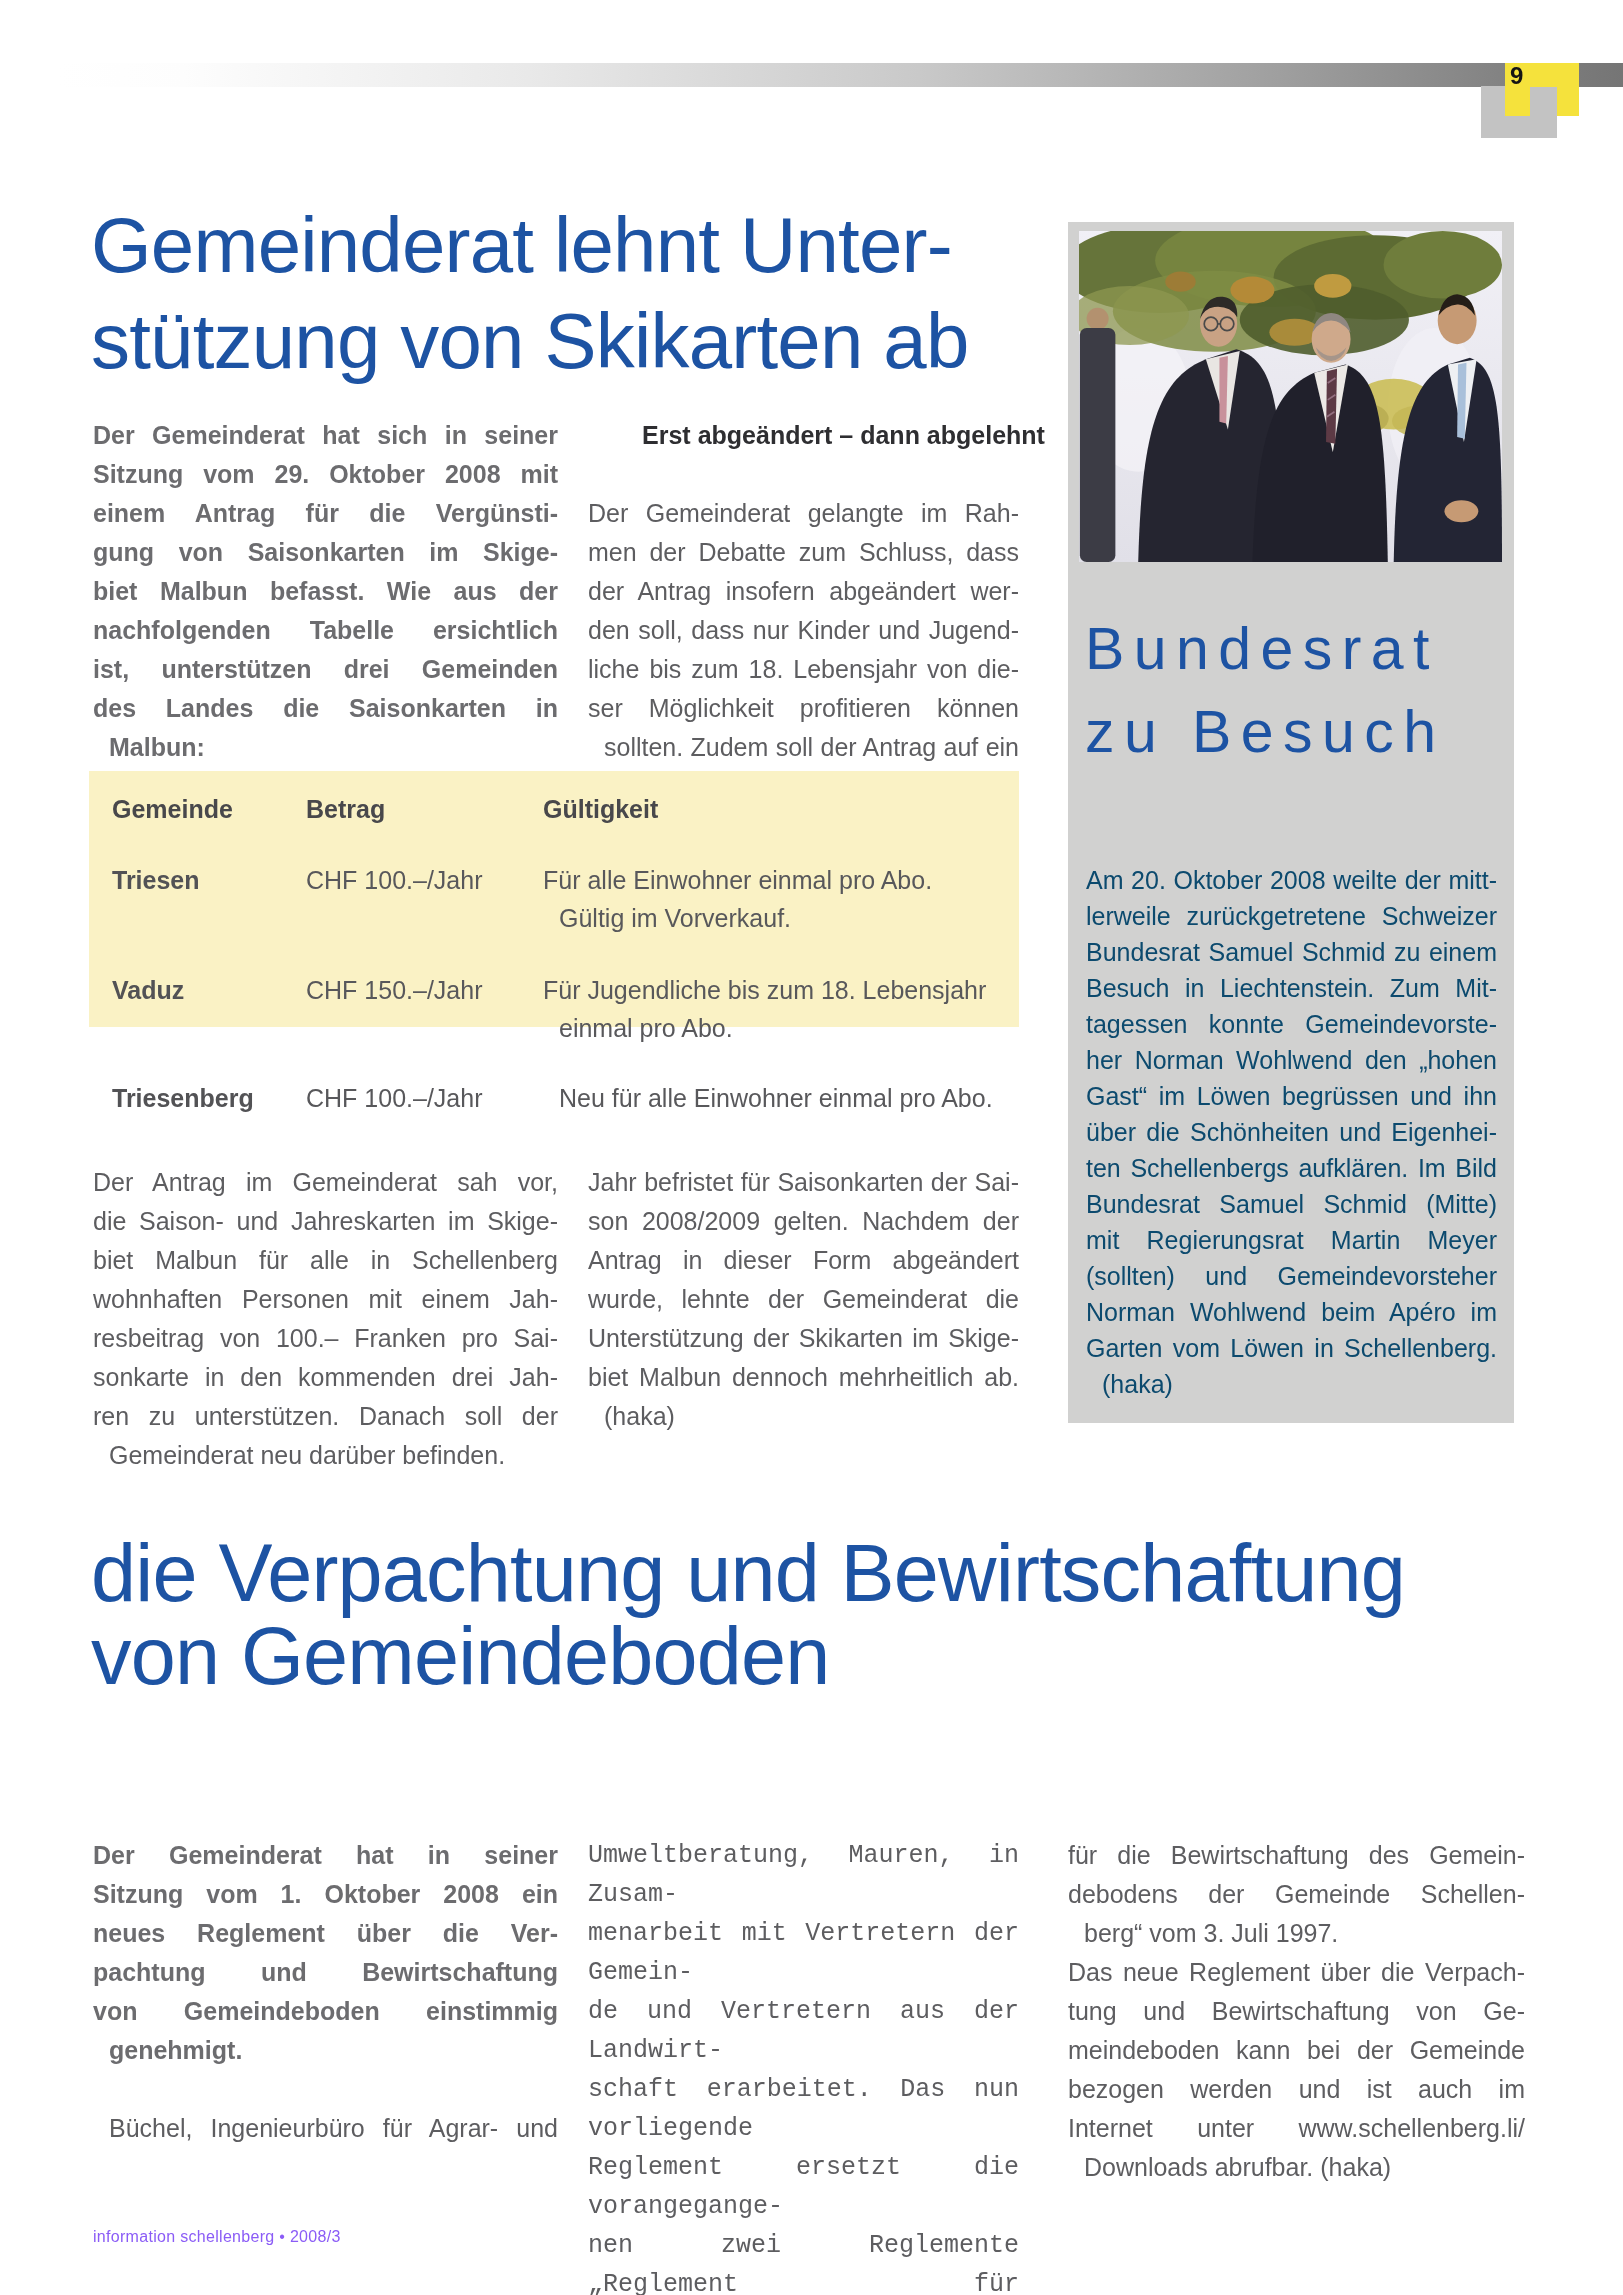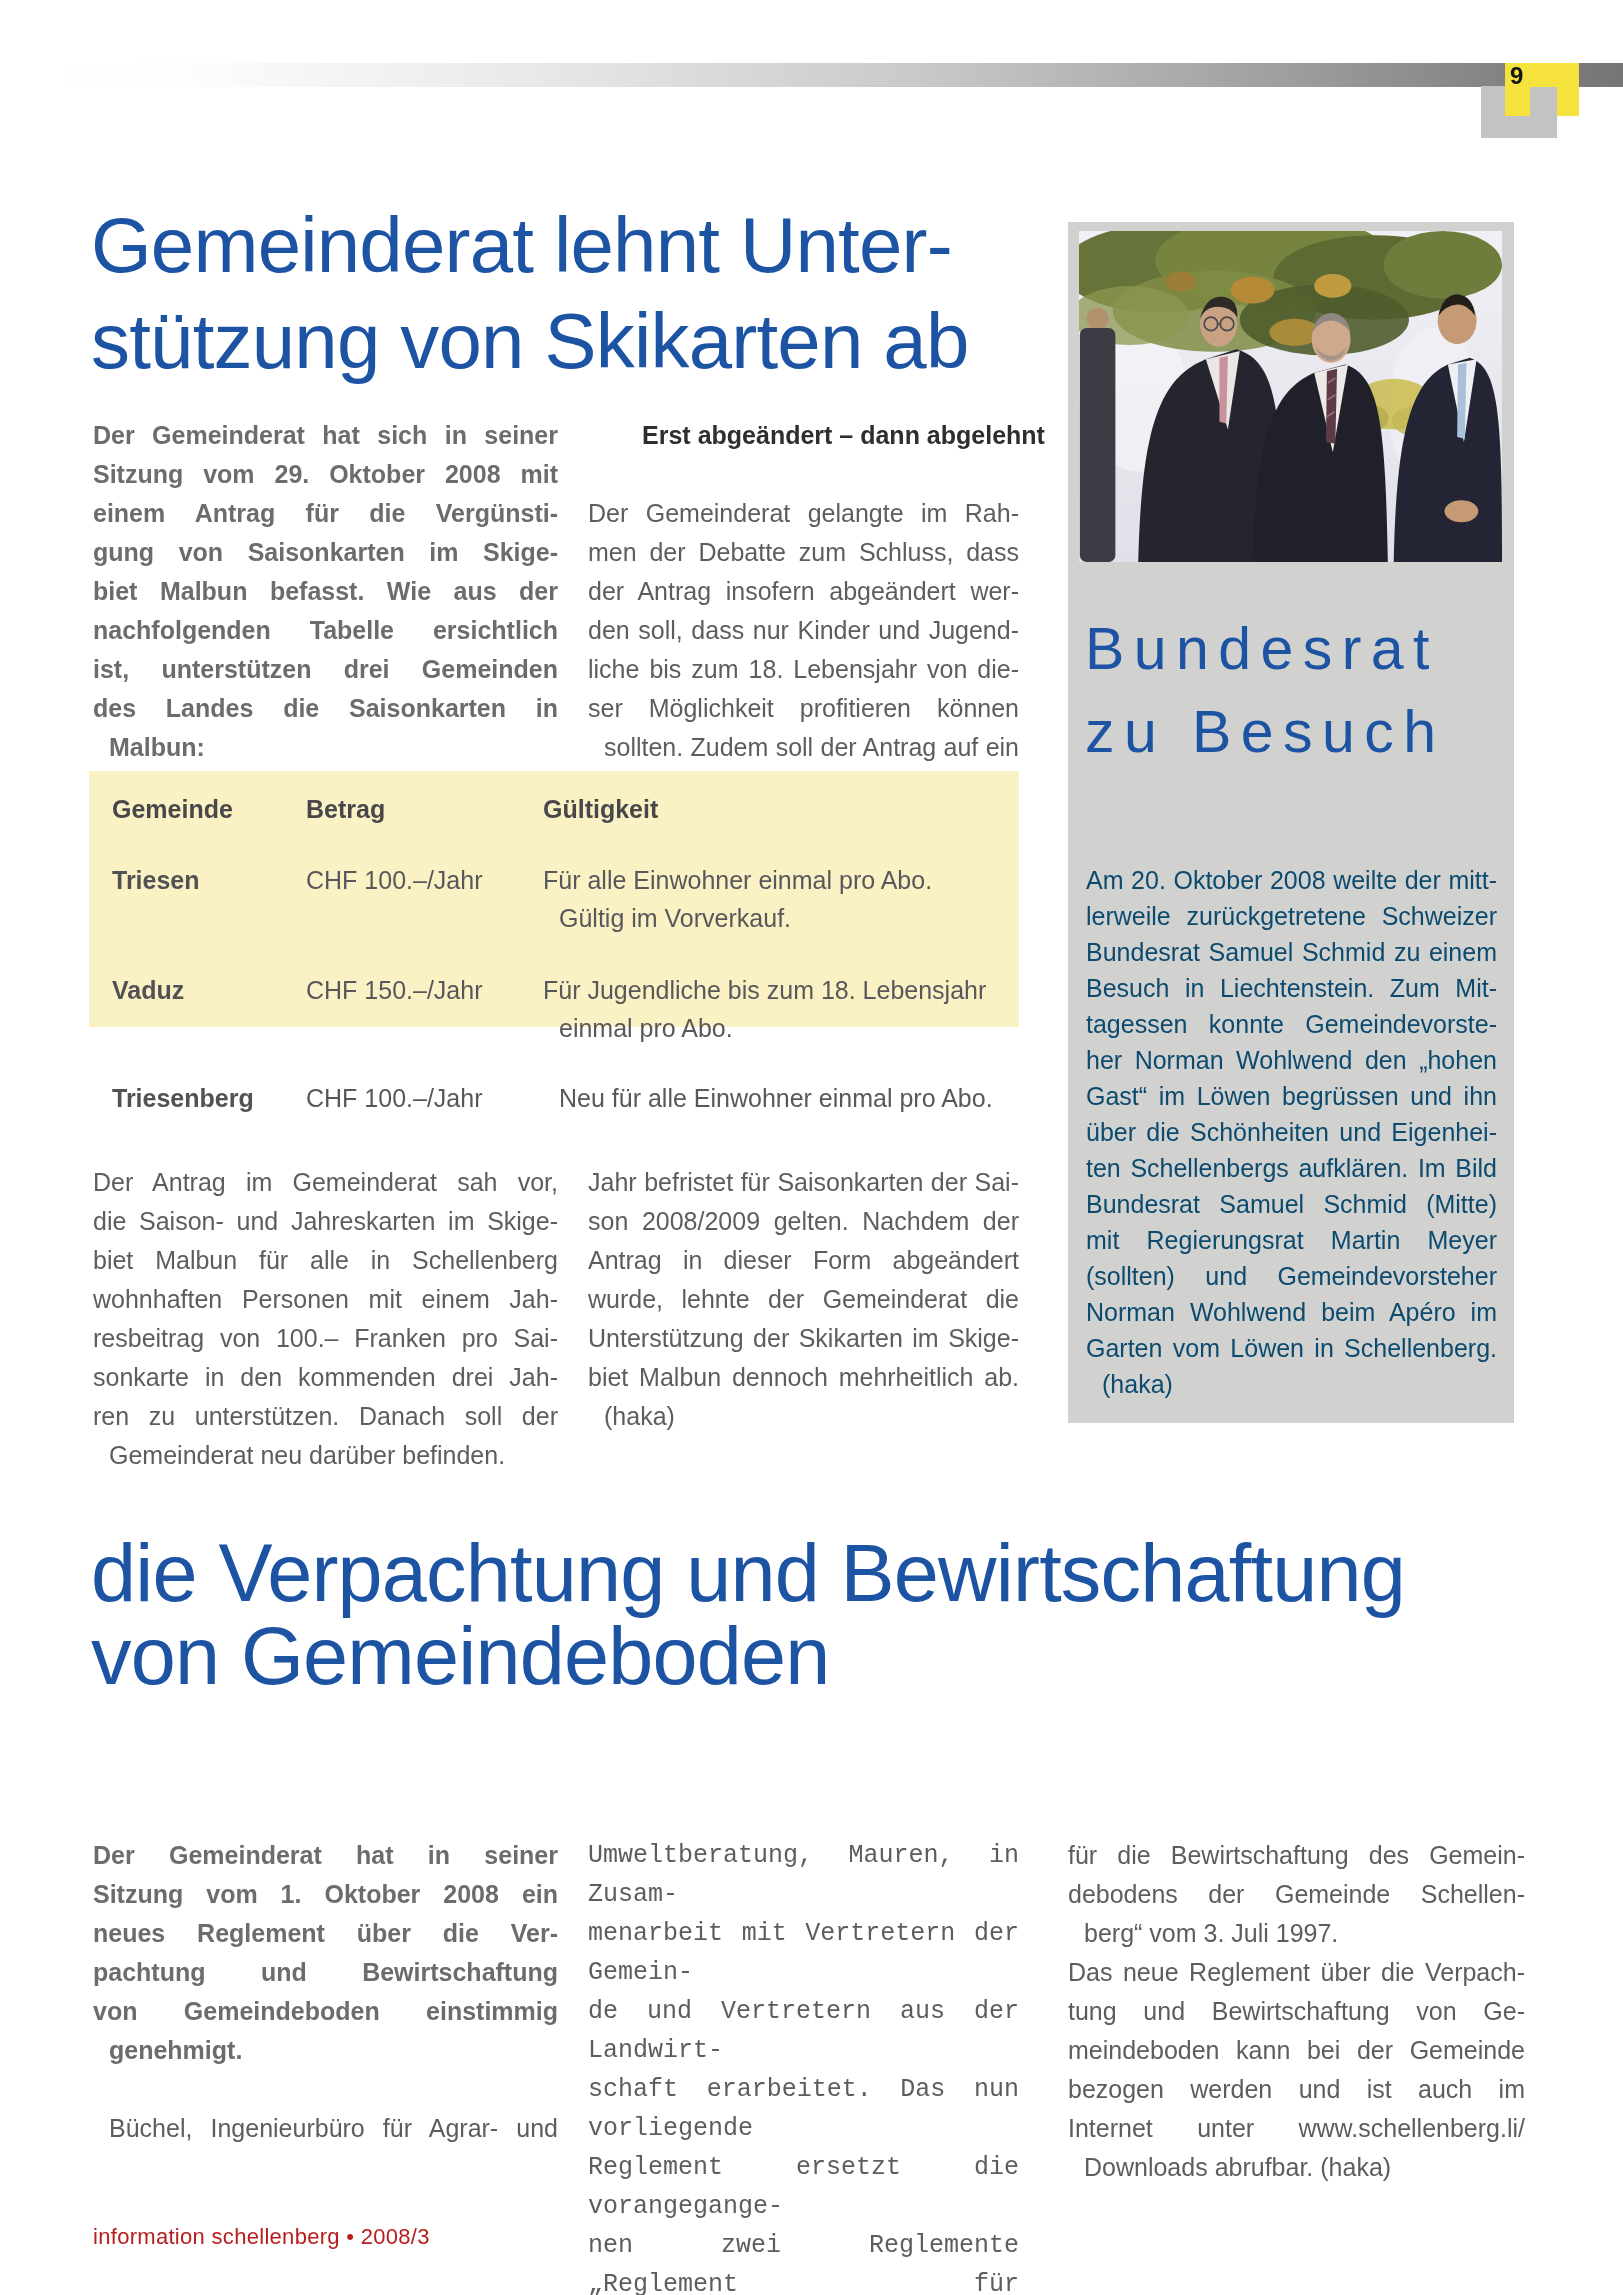--- a/index.html
+++ b/index.html
@@ -46,22 +46,22 @@
 
   
   .sidebox{left:1068px;top:222px;width:446px;height:1201px;background:#d1d1d0;}
   .photo{left:1079px;top:231px;width:423px;height:331px;}
   .photo svg{display:block;width:100%;height:100%;}
   .sidehead{left:1085px;top:608px;width:423px;font-size:59px;line-height:83px;
             color:#1d53a3;letter-spacing:0.16em;font-weight:400;}
   .sidebody{left:1086px;top:862px;width:411px;font-size:25px;line-height:36px;color:#0c4a6e;}
 
   
-  .footer{left:93px;top:2224px;width:592px;font-size:22px;line-height:25px;
-          color:#b91c1c;letter-spacing:0.3px;}
+  .footer{left:93px;top:2224px;width:592px;font-size:16px;line-height:25px;
+          color:#8b5cf6;letter-spacing:0.3px;}
 </style>
 </head>
 <body>
 
 <div class="page">
 
   <div class="abs topbar"></div>
   <div class="abs corner-square"></div>
   <div class="abs tab-top"></div>
   <div class="abs tab-leg-l"></div>

